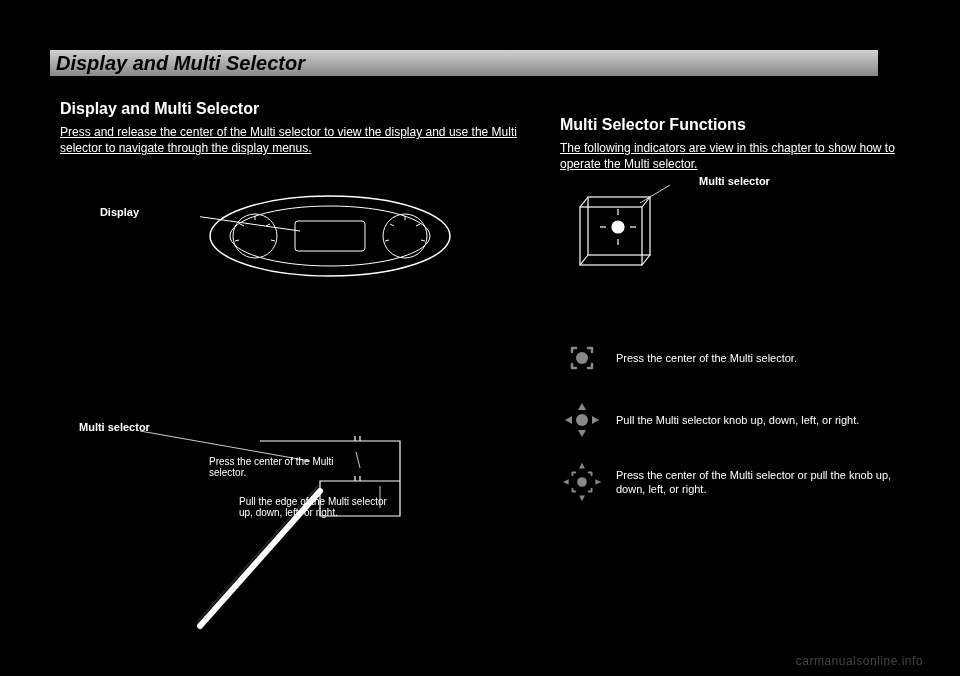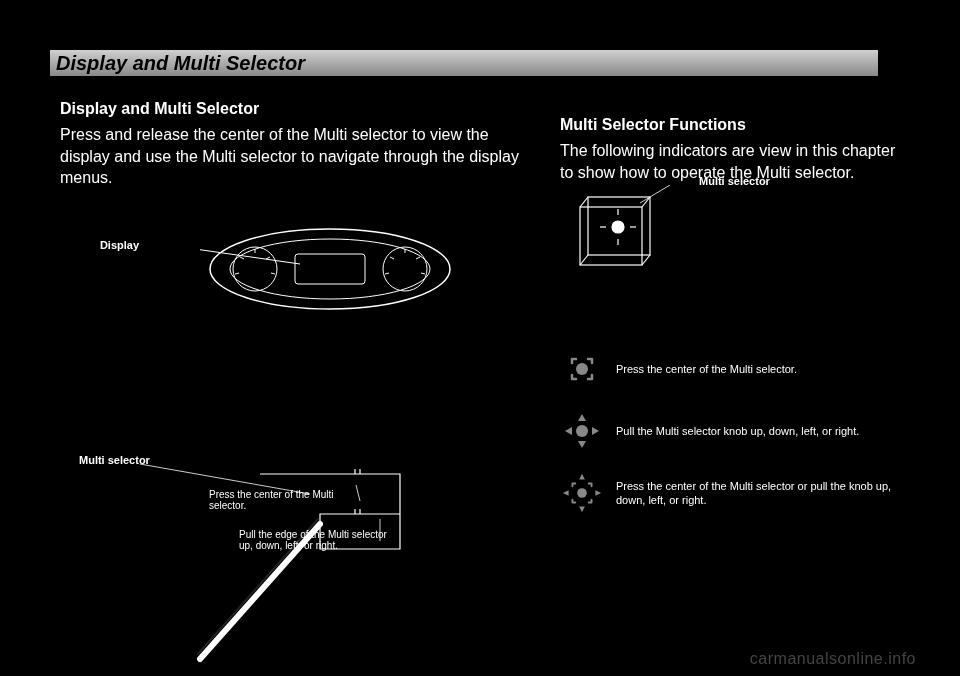--- a/index.html
+++ b/index.html
@@ -51,23 +51,24 @@
       left: 560px;
       top: 116px;
       width: 340px;
     }
     h2 {
       font-size: 16px;
       font-weight: bold;
       margin-bottom: 6px;
     }
     p.body {
-      font-size: 16px;
+      font-size: 12px;
       line-height: 1.35;
       margin-bottom: 4px;
+      text-decoration: underline;
     }
     .label-small {
       font-size: 11px;
       font-weight: bold;
       position: absolute;
       padding-left: 19px;
     }
     
     .dash-area {
       position: relative;
@@ -105,23 +106,23 @@
       display: flex;
       align-items: center;
       justify-content: center;
     }
     .icon-text {
       font-size: 11px;
       line-height: 1.3;
     }
     .watermark {
       position: absolute;
-      right: 12px;
+      right: 5px;
       bottom: 8px;
-      font-size: 16px;
+      font-size: 12px;
       color: #444;
       letter-spacing: 0.5px;
       font-family: Arial, sans-serif;
     }
     .selector-cube {
       position: absolute;
       left: 570px;
       top: 185px;
       width: 100px;
       height: 90px;

